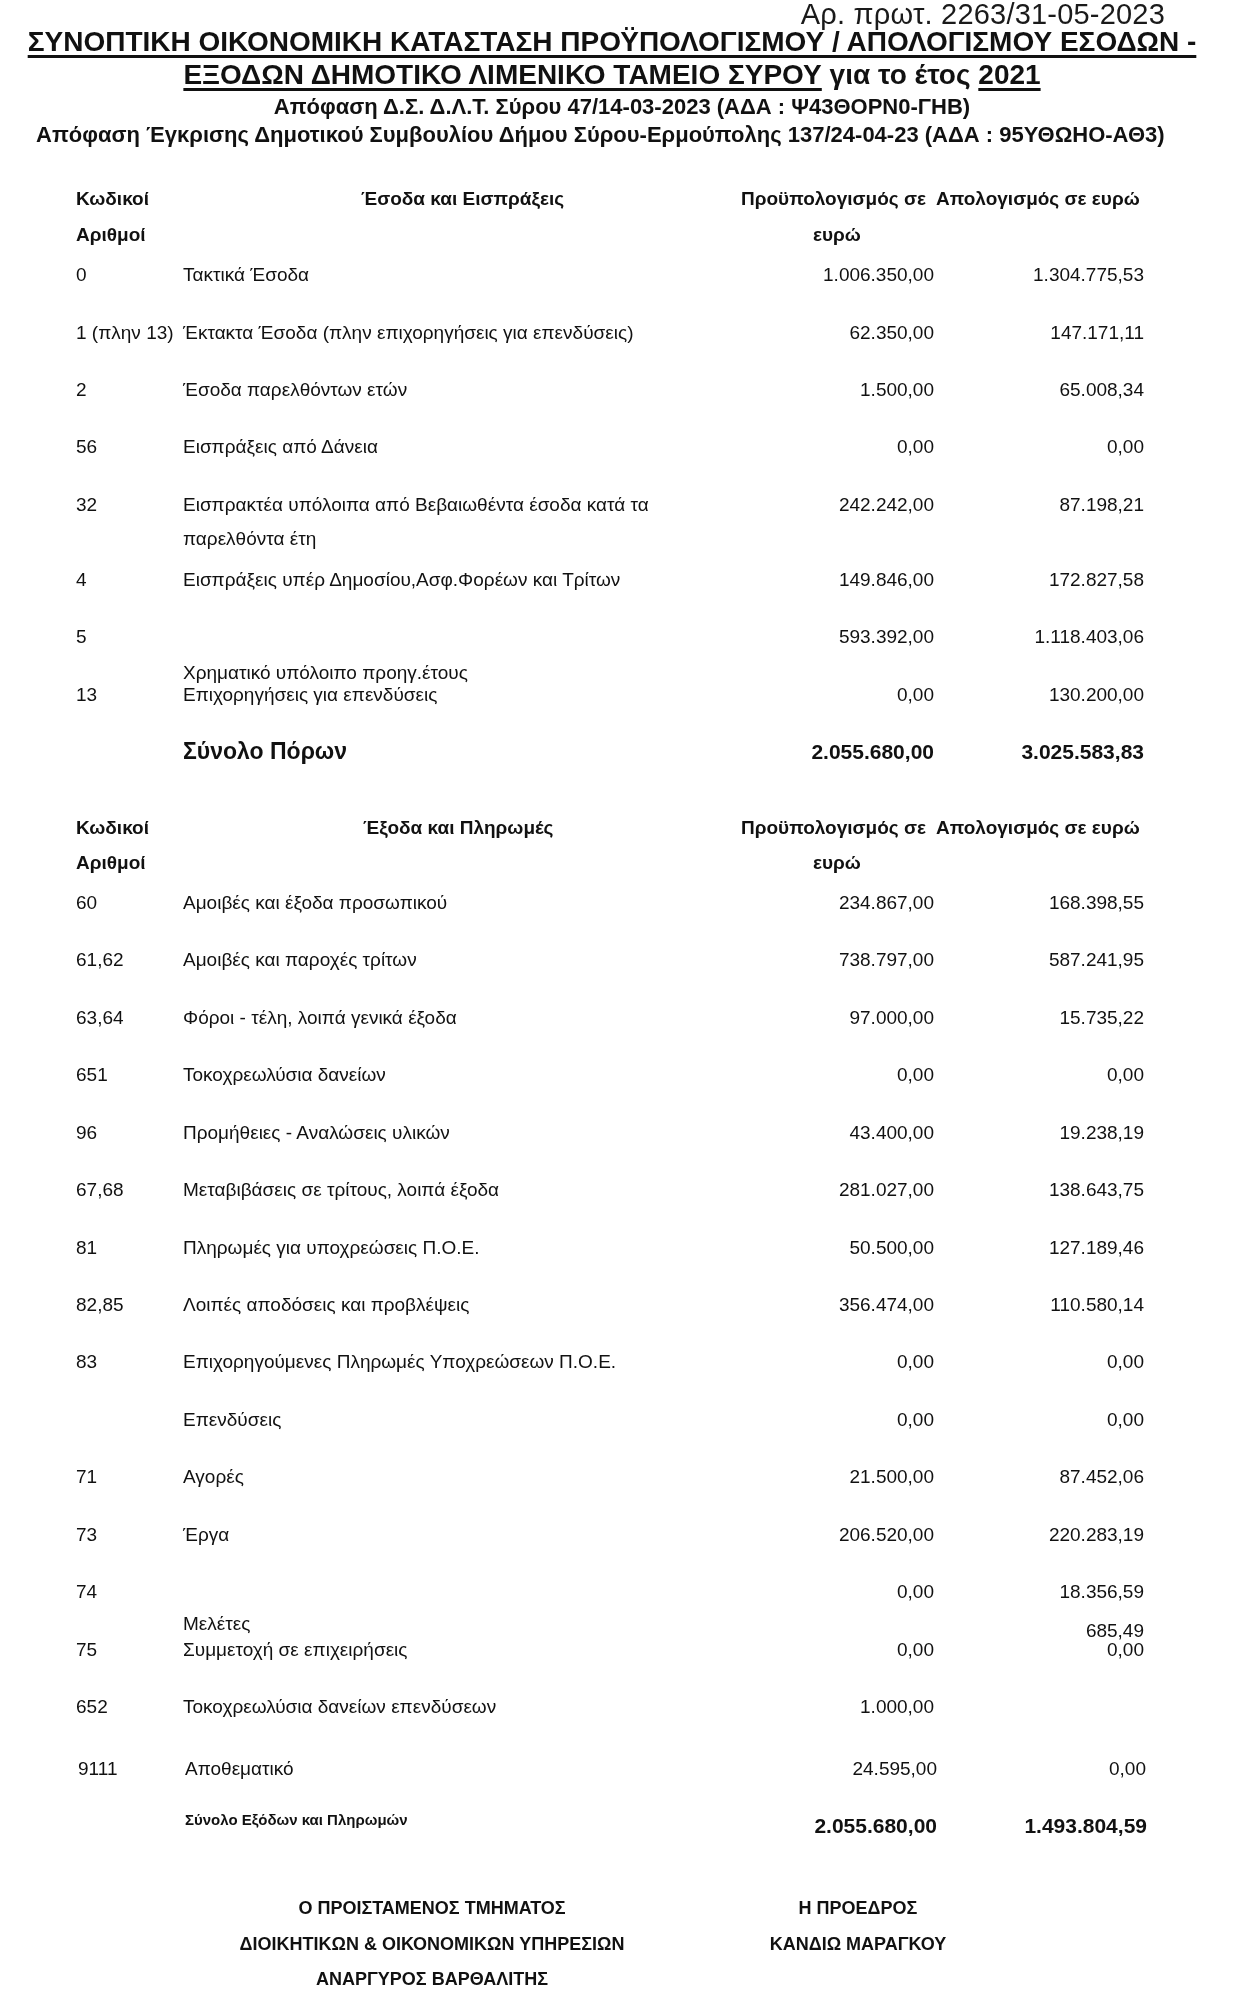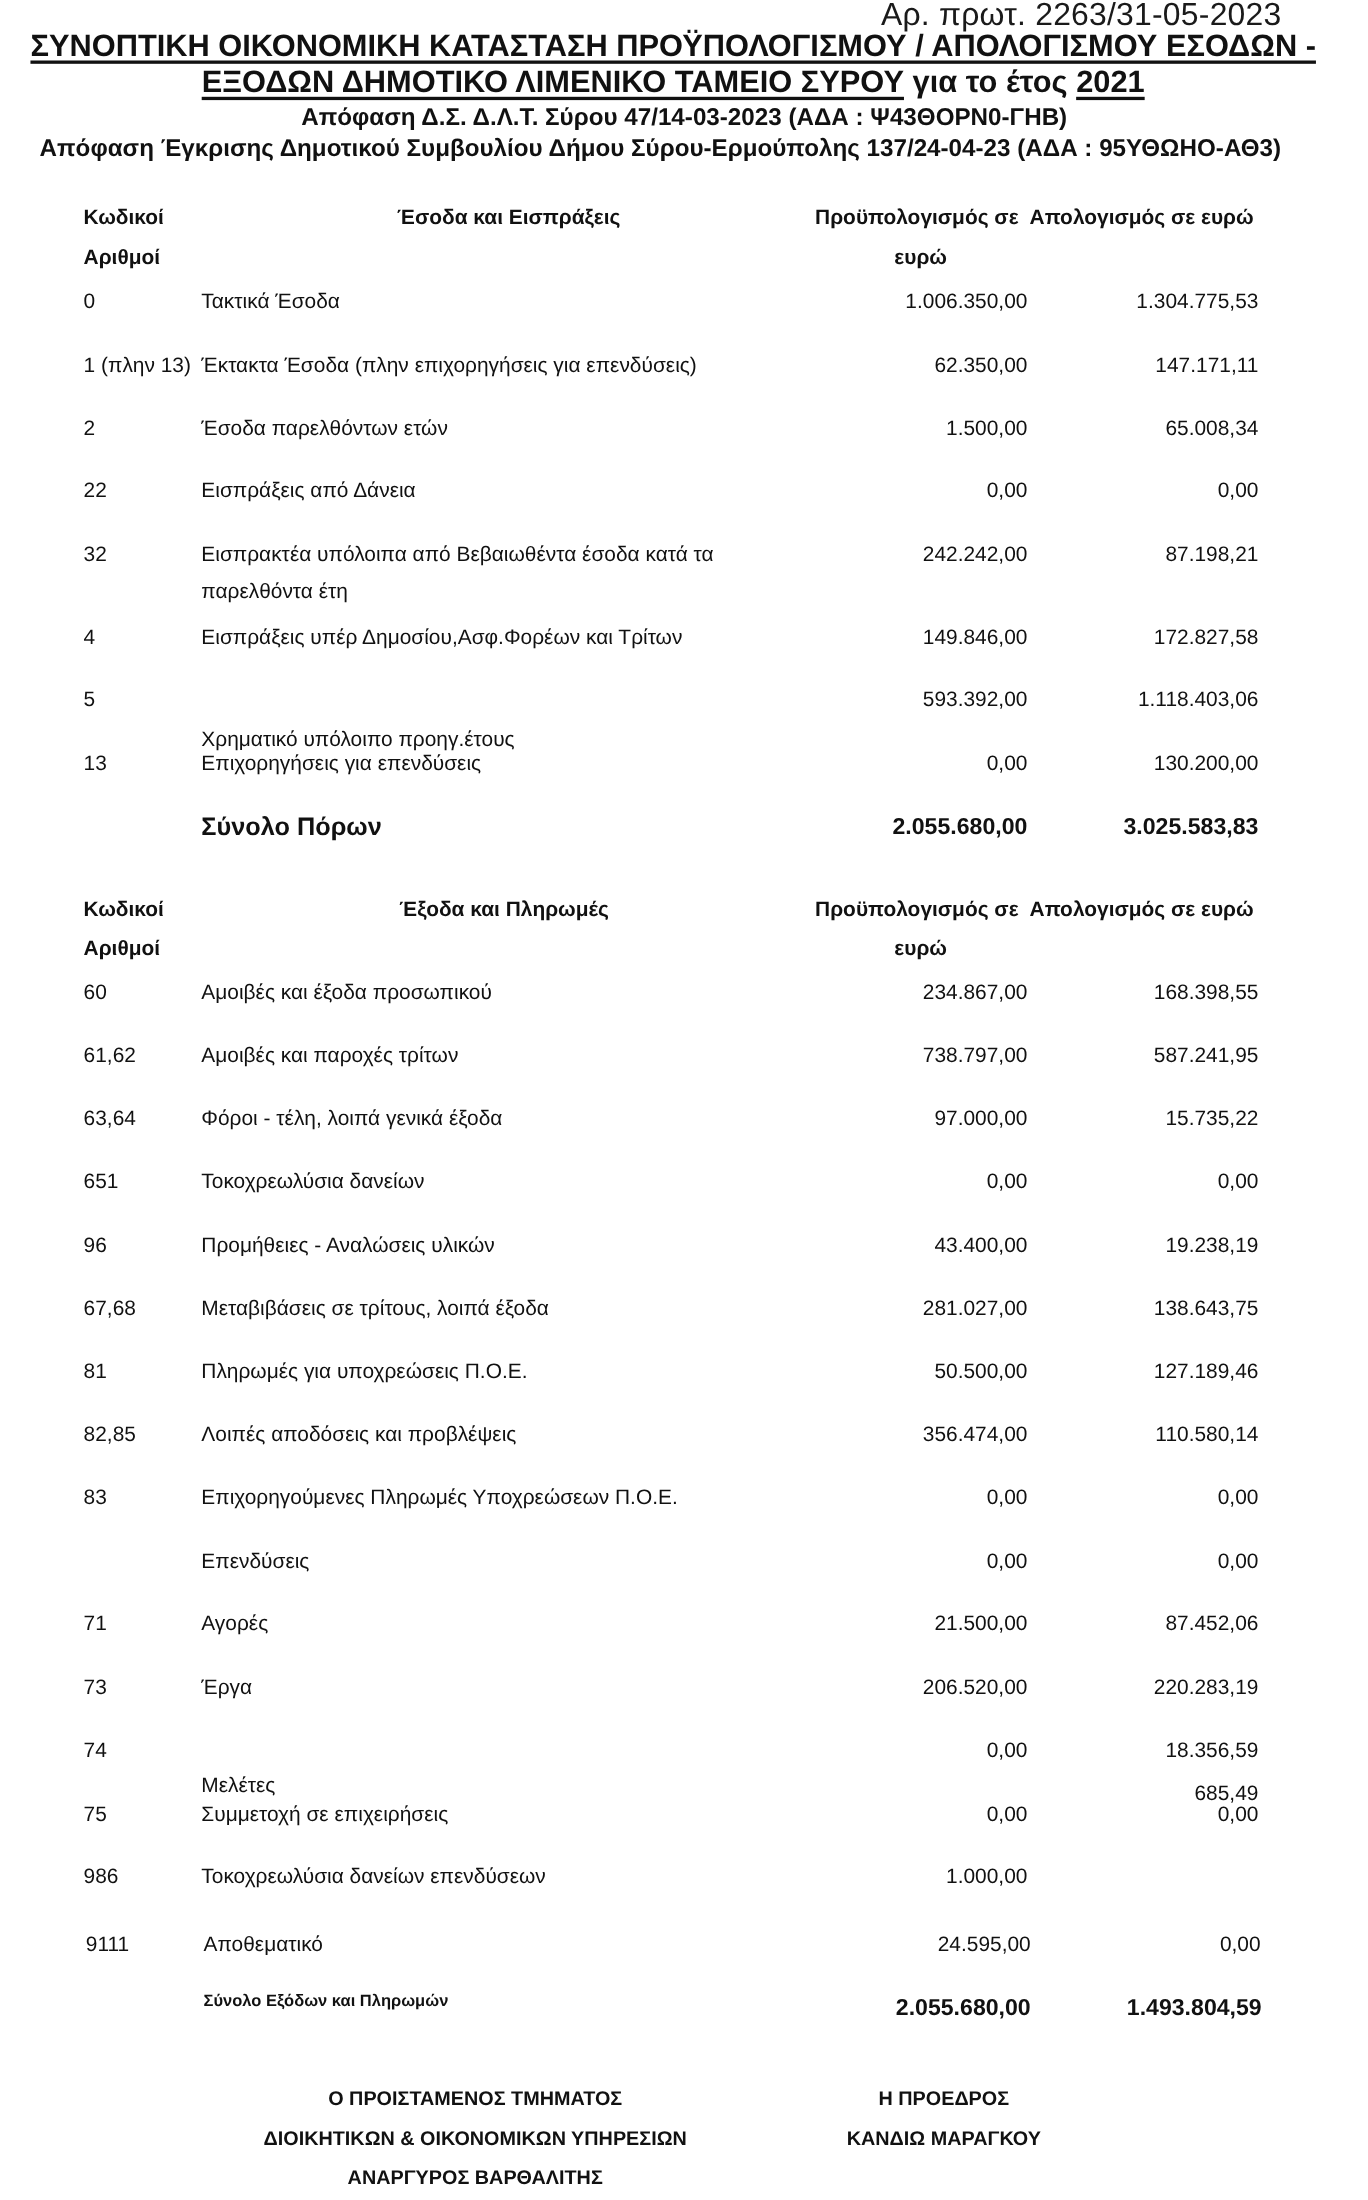--- a/index.html
+++ b/index.html
@@ -53,21 +53,21 @@
     <div class="abs cell budget" style="top:322px;">62.350,00</div>
     <div class="abs cell actual" style="top:322px;">147.171,11</div>
   </div>
   <div>
     <div class="abs cell code" style="top:379px;">2</div>
     <div class="abs cell label" style="top:379px;">Έσοδα παρελθόντων ετών</div>
     <div class="abs cell budget" style="top:379px;">1.500,00</div>
     <div class="abs cell actual" style="top:379px;">65.008,34</div>
   </div>
   <div>
-    <div class="abs cell code" style="top:436px;">22</div>
+    <div class="abs cell code" style="top:436px;">56</div>
     <div class="abs cell label" style="top:436px;">Εισπράξεις από Δάνεια</div>
     <div class="abs cell budget" style="top:436px;">0,00</div>
     <div class="abs cell actual" style="top:436px;">0,00</div>
   </div>
   <div>
     <div class="abs cell code" style="top:494px;">32</div>
     <div class="abs cell label" style="top:494px;">Εισπρακτέα υπόλοιπα από Βεβαιωθέντα έσοδα κατά τα</div>
     <div class="abs cell label" style="top:528px;">παρελθόντα έτη</div>
     <div class="abs cell budget" style="top:494px;">242.242,00</div>
     <div class="abs cell actual" style="top:494px;">87.198,21</div>
@@ -183,21 +183,21 @@
     <div class="abs cell budget" style="top:1581px;">0,00</div>
     <div class="abs cell actual" style="top:1581px;">18.356,59</div>
   </div>
   <div>
     <div class="abs cell code" style="top:1639px;">75</div>
     <div class="abs cell label" style="top:1639px;">Συμμετοχή σε επιχειρήσεις</div>
     <div class="abs cell budget" style="top:1639px;">0,00</div>
     <div class="abs cell actual" style="top:1639px;">0,00</div>
   </div>
   <div>
-    <div class="abs cell code" style="top:1696px;">986</div>
+    <div class="abs cell code" style="top:1696px;">652</div>
     <div class="abs cell label" style="top:1696px;">Τοκοχρεωλύσια δανείων επενδύσεων</div>
     <div class="abs cell budget" style="top:1696px;">1.000,00</div>
     <div class="abs cell actual" style="top:1620px;">685,49</div>
   </div>
   <div>
     <div class="abs cell" style="top:1758px; left:78px;">9111</div>
     <div class="abs cell" style="top:1758px; left:185px;">Αποθεματικό</div>
     <div class="abs cell" style="top:1758px; right:307px;">24.595,00</div>
     <div class="abs cell" style="top:1758px; right:98px;">0,00</div>
   </div>

